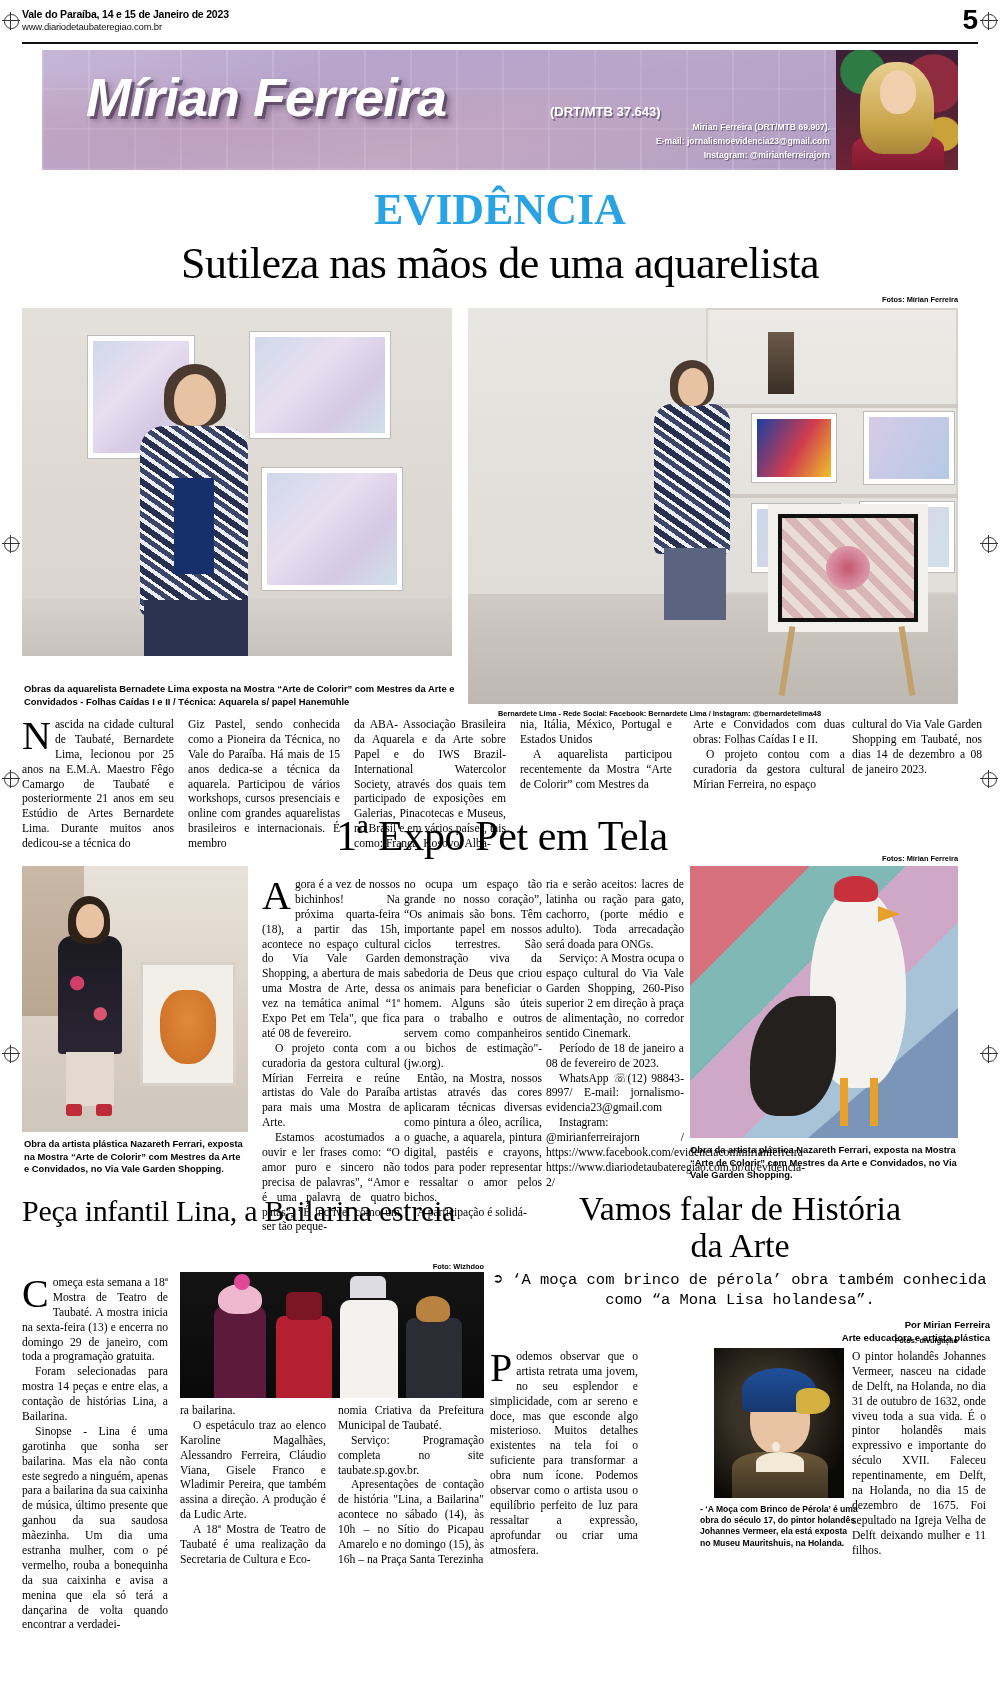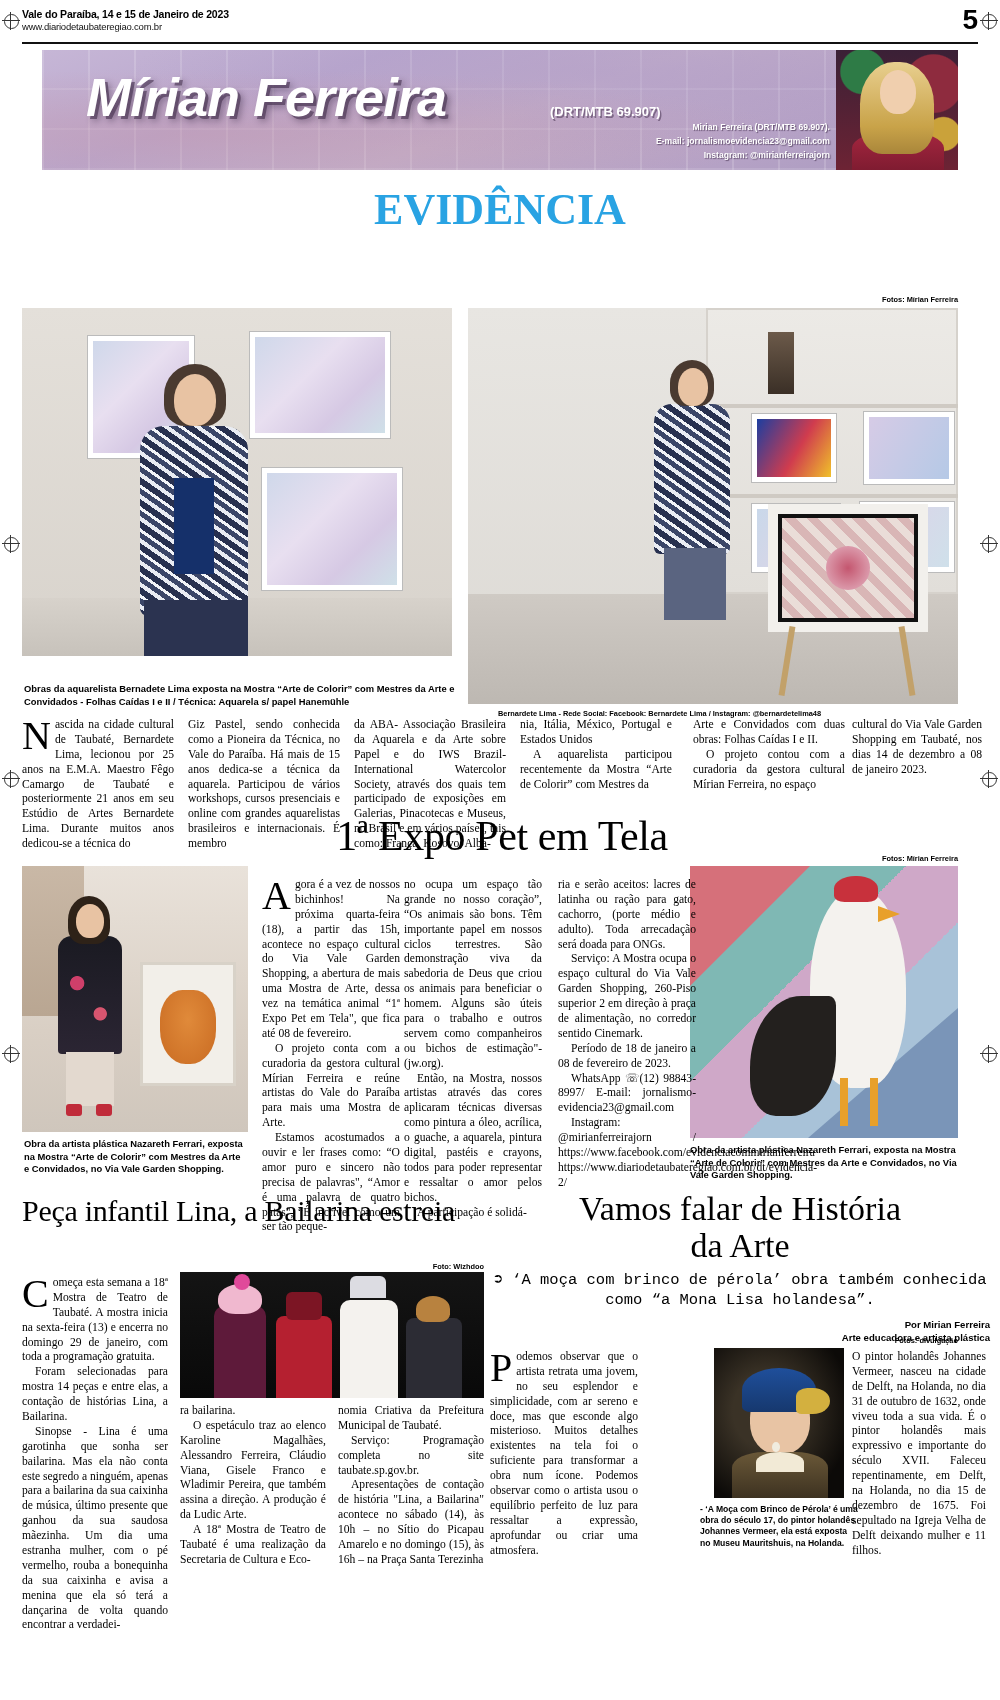--- a/index.html
+++ b/index.html
@@ -138,35 +138,36 @@
       <div class="d1">Vale do Paraíba, 14 e 15 de Janeiro de 2023</div>
       <div class="d2">www.diariodetaubateregiao.com.br</div>
     </div>
     <div class="mh-right">5</div>
   </div>
   <div class="rule"></div>
 
   <div class="banner">
     <div class="banner-bg"></div>
     <div class="banner-name">Mírian Ferreira</div>
-    <div class="banner-drt">(DRT/MTB 69.907)</div>
+    <div class="banner-drt">(DRT/MTB 37.643)</div>
     <div class="banner-contact">
       <div>Mirian Ferreira (DRT/MTB 69.907).</div>
       <div>E-mail: jornalismoevidencia23@gmail.com</div>
       <div>Instagram: @mirianferreirajorn</div>
     </div>
     <div class="banner-photo">
       <div class="bp-bg"></div>
       <div class="bp-dress"></div>
       <div class="bp-hair"></div>
       <div class="bp-face"></div>
     </div>
   </div>
 
   <div class="evidencia">EVIDÊNCIA</div>
+  <div class="head1">Sutileza nas mãos de uma aquarelista</div>
 
   <div class="credit" style="left:700px;top:295px;width:258px;">Fotos: Mírian Ferreira</div>
 
   <div class="photo" style="left:22px;top:308px;width:430px;height:348px;">
     <div class="wall"></div>
     <div class="floor" style="height:58px;"></div>
     <div class="frame" style="left:66px;top:28px;width:96px;height:112px;"></div>
     <div class="frame" style="left:228px;top:24px;width:130px;height:96px;"></div>
     <div class="frame" style="left:240px;top:160px;width:130px;height:112px;"></div>
     <div class="person-dress" style="left:118px;top:118px;width:108px;height:190px;border-radius:24px 24px 8px 8px;"></div>
@@ -260,21 +261,21 @@
   <div class="col" style="left:262px;top:878px;width:138px;">
     <p class="noind"><span class="dropcap">A</span><span>gora é a vez de nossos bichinhos! Na próxima quarta-feira (18), a partir das 15h, acontece no espaço cultural do Via Vale Garden Shopping, a abertura de mais uma Mostra de Arte, dessa vez na temática animal “1ª Expo Pet em Tela", que fica até 08 de fevereiro.</span></p>
     <p>O projeto conta com a curadoria da gestora cultural Mírian Ferreira e reúne artistas do Vale do Paraíba para mais uma Mostra de Arte.</p>
     <p>Estamos acostumados a ouvir e ler frases como: “O amor puro e sincero não precisa de palavras", “Amor é uma palavra de quatro patas", “É incrível como um ser tão peque-</p>
   </div>
   <div class="col" style="left:404px;top:878px;width:138px;">
     <p class="noind">no ocupa um espaço tão grande no nosso coração”, “Os animais são bons. Têm importante papel em nossos ciclos terrestres. São demonstração viva da sabedoria de Deus que criou os animais para beneficiar o homem. Alguns são úteis para o trabalho e outros servem como companheiros ou bichos de estimação"-(jw.org).</p>
     <p>Então, na Mostra, nossos artistas através das cores aplicaram técnicas diversas como pintura a óleo, acrílica, o guache, a aquarela, pintura digital, pastéis e crayons, todos para poder representar e ressaltar o amor pelos bichos.</p>
     <p>A participação é solidá-</p>
   </div>
-  <div class="col" style="left:546px;top:878px;width:138px;margin-left:12px;">
+  <div class="col" style="left:546px;top:878px;width:138px;">
     <p class="noind">ria e serão aceitos: lacres de latinha ou ração para gato, cachorro, (porte médio e adulto). Toda arrecadação será doada para ONGs.</p>
     <p>Serviço: A Mostra ocupa o espaço cultural do Via Vale Garden Shopping, 260-Piso superior 2 em direção à praça de alimentação, no corredor sentido Cinemark.</p>
     <p>Período de 18 de janeiro a 08 de fevereiro de 2023.</p>
     <p>WhatsApp ☏(12) 98843-8997/ E-mail: jornalismo-evidencia23@gmail.com</p>
     <p>Instagram: @mirianferreirajorn / https://www.facebook.com/evidenciacommirianferreira https://www.diariodetaubateregiao.com.br/dt/evidencia-2/</p>
   </div>
 
   <div class="head3" style="left:22px;top:1194px;width:462px;">
     <div>Peça infantil Lina, a Bailarina estreia</div>
   </div>

